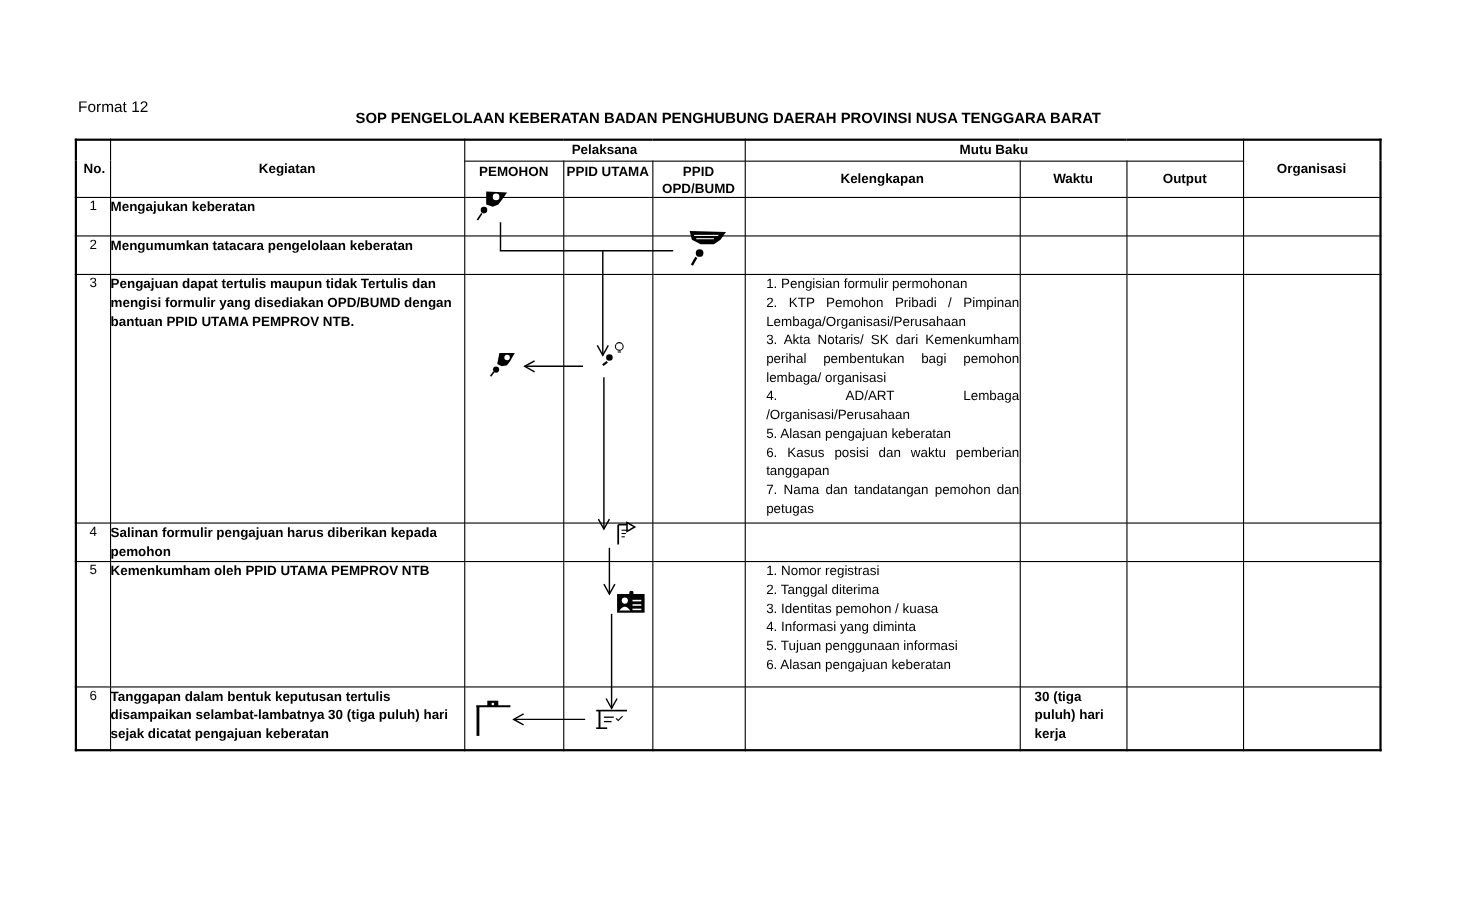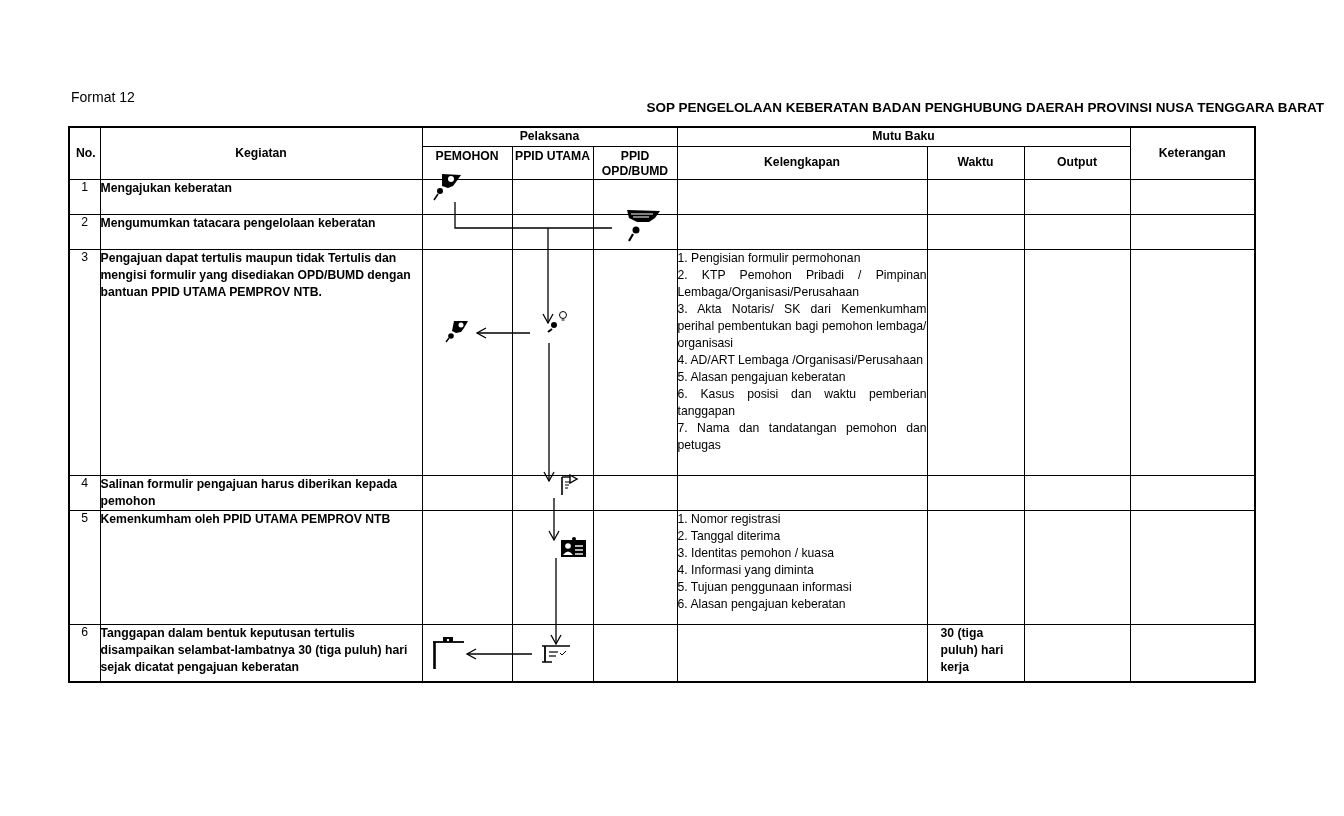--- a/index.html
+++ b/index.html
@@ -1,29 +1,29 @@
 <!DOCTYPE html>
 <html><head>
 <meta charset="utf-8">
 <style>
   html, body { margin: 0; padding: 0; background: #ffffff; }
   body { width: 1344px; height: 816px; position: relative; overflow: hidden;
          font-family: "Liberation Sans", sans-serif; color: #000; }
   .format-label { position: absolute; left: 71px; top: 89px; font-size: 14px; }
-  .doc-title { position: absolute; left: 0; width: 1324px; top: 100px; text-align: right;
+  .doc-title { position: absolute; left: 0; width: 1324px; top: 100px; text-align: center;
                font-size: 13.5px; font-weight: bold; }
   table.sop { position: absolute; left: 68px; top: 126px; border-collapse: collapse;
               table-layout: fixed; font-size: 12.2px; }
   table.sop td, table.sop th { border: 1.2px solid #000; padding: 0; vertical-align: top; }
   table.sop { border: 2px solid #000; }
   th { font-weight: bold; vertical-align: middle !important; line-height: 15px; }
   td.no { text-align: center; padding-top: 2px; }
   td.txt { padding: 2px 2px 0 3px; line-height: 17px; font-weight: bold; }
   td.kel { padding: 1px 8px 0 3px; line-height: 17px; text-align: justify; }
-  .line { display: block; }
+  .line { display: block; margin-left: 19px; }
   svg.flow { position: absolute; left: 0; top: 0; pointer-events: none; }
 </style>
 </head>
 <body>
 
 <div class="format-label">Format 12</div>
 <div class="doc-title">SOP PENGELOLAAN KEBERATAN BADAN PENGHUBUNG DAERAH PROVINSI NUSA TENGGARA BARAT</div>
 
 <table class="sop">
   <colgroup>
@@ -36,21 +36,21 @@
       <col style="width:97px">
       <col style="width:106px">
       <col style="width:125px">
   </colgroup>
   <tbody>
       <tr style="height:19px">
     <th rowspan="2" style="text-align:center;padding-left:2px">No.</th>
     <th rowspan="2">Kegiatan</th>
     <th colspan="3">Pelaksana</th>
     <th colspan="3">Mutu Baku</th>
-    <th rowspan="2">Keterangan</th>
+    <th rowspan="2">Organisasi</th>
   </tr>
   <tr style="height:33px">
     <th style="vertical-align:top !important;padding-top:2px"><span>PEMOHON</span></th>
     <th style="vertical-align:top !important;padding-top:2px"><span>PPID UTAMA</span></th>
     <th style="vertical-align:top !important;padding-top:2px"><span>PPID OPD/BUMD</span></th>
     <th>Kelengkapan</th>
     <th>Waktu</th>
     <th>Output</th>
   </tr>
 

